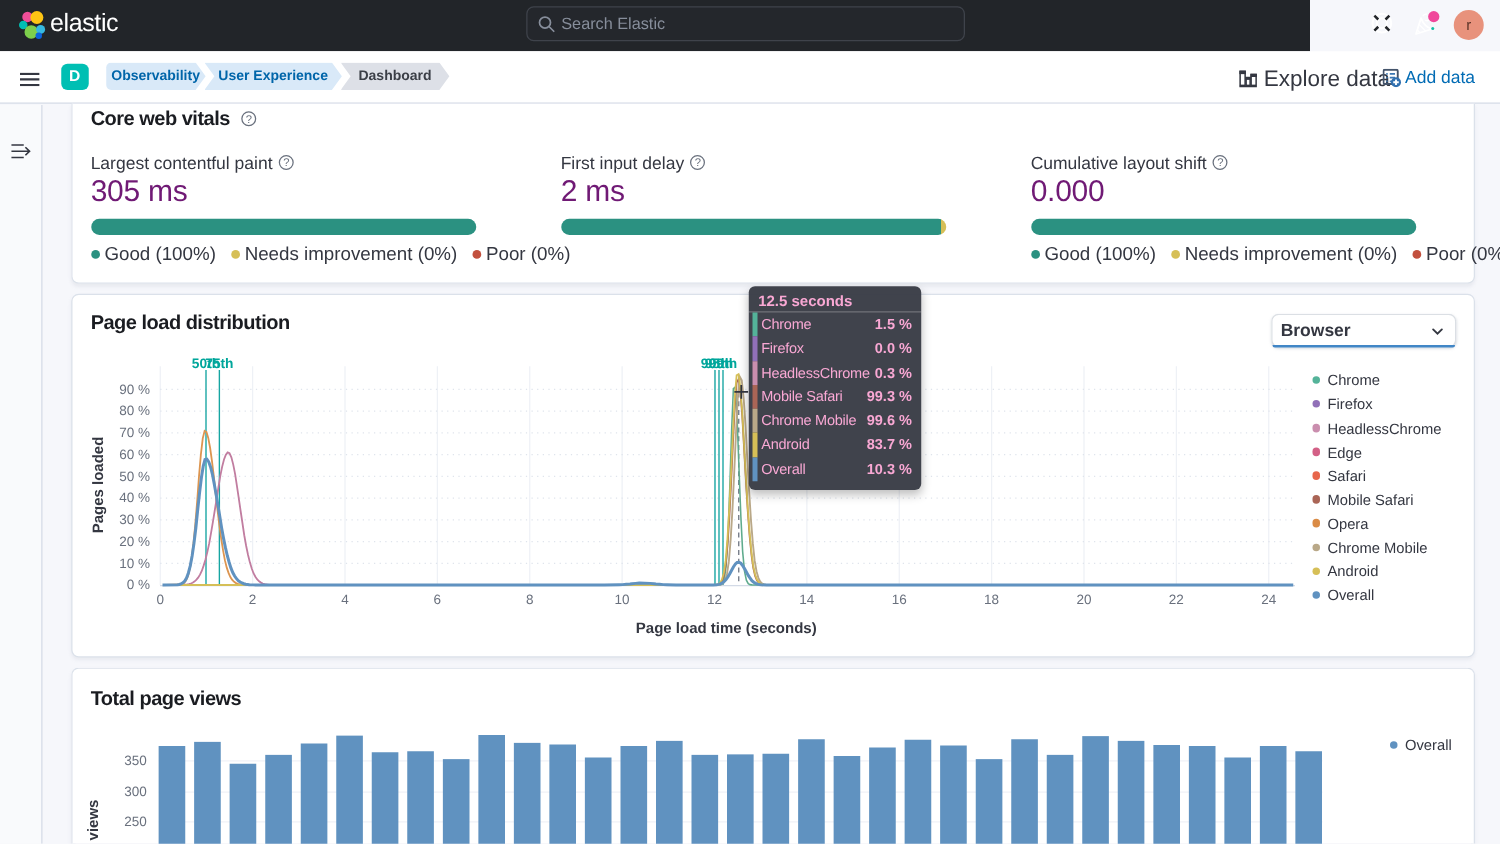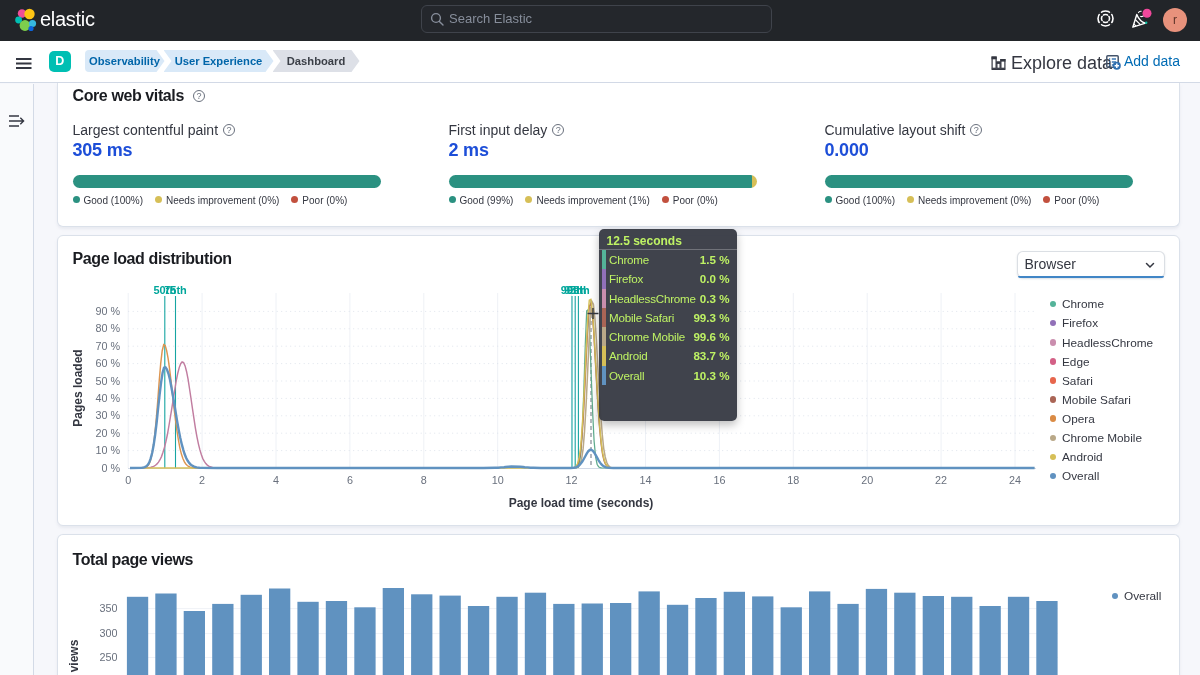--- a/index.html
+++ b/index.html
@@ -1,40 +1,40 @@
 <!DOCTYPE html>
 <html><head><meta charset="utf-8"><style>
 *{margin:0;padding:0;box-sizing:border-box}
 body{width:1200px;height:675px;position:relative;overflow:hidden;font-family:"Liberation Sans",sans-serif;background:#f6f7fb}
 .abs{position:absolute}
 
-#hdr{position:absolute;left:0;top:0;width:1200px;height:41px;background:#222529}
+#hdr{position:absolute;left:0;top:0;width:1048px;height:41px;background:#222529}
 #logo{position:absolute;left:13px;top:7px}
 #brand{position:absolute;left:40px;top:8px;color:#fff;font-size:20px;letter-spacing:-0.3px}
 #search{position:absolute;left:421px;top:5px;width:351px;height:28px;background:#24272c;border:1px solid #3f434b;border-radius:6px;color:#878e9b;font-size:13px;line-height:26px;padding-left:27px}
 #search svg{position:absolute;left:8px;top:6px}
 
 #tb{position:absolute;left:0;top:41px;width:1200px;height:42px;background:#fff;border-bottom:1px solid #d3dae6}
 .chip{position:absolute;top:9px;height:22px;font-size:11.2px;font-weight:700;line-height:22px;text-align:center}
 
 #rail{position:absolute;left:0;top:84px;width:34px;height:591px;background:#f9fafc;border-right:1px solid #d3dae6}
 .panel{position:absolute;left:56.5px;width:1123px;background:#fff;border:1px solid #dbe1ea;border-radius:6px;box-shadow:0 2px 3px rgba(152,162,179,.15)}
 .ptitle{position:absolute;left:15px;font-size:16px;font-weight:700;color:#1a1c21;letter-spacing:-0.4px}
 .col-label{font-size:14px;color:#343741}
-.metric{font-size:18px;font-weight:700;color:#1d4ed8;letter-spacing:-0.2px}
+.metric{font-size:24px;font-weight:400;color:#701a75;letter-spacing:-0.2px}
 .vbar{position:absolute;height:13.5px;border-radius:7px;background:#2b9181;width:308px}
-.leg{position:absolute;font-size:10px;color:#343741;white-space:nowrap}
+.leg{position:absolute;font-size:15px;color:#343741;white-space:nowrap}
 .ldot{display:inline-block;width:7px;height:7px;border-radius:50%;margin-right:4px;position:relative;top:-1px}
 .qi{display:inline-block;width:12px;height:12px;border:1px solid #69707d;border-radius:50%;color:#69707d;font-size:9px;line-height:10px;text-align:center;vertical-align:2px;margin-left:5px;font-weight:400}
 .sel{position:absolute;left:959px;width:148.5px;height:27px;background:#fff;border-radius:6px;box-shadow:0 1px 2px rgba(152,162,179,.35), inset 0 0 0 1px rgba(152,162,179,.35);font-size:14px;color:#343741;line-height:27px;padding-left:8px}
 .sel .chev{position:absolute;right:9px;top:8px}
 .li{position:absolute;left:992px;font-size:11.8px;color:#343741;white-space:nowrap}
 .dot{display:inline-block;width:6.5px;height:6.5px;border-radius:50%;margin-right:6px;position:relative;top:-1px}
 
-#tt{position:absolute;left:598.5px;top:229px;width:138px;height:192px;background:rgba(58,61,70,.97);border-radius:5px;box-shadow:0 4px 8px rgba(0,0,0,.25);z-index:50;color:#bef264}
+#tt{position:absolute;left:598.5px;top:229px;width:138px;height:163px;background:rgba(58,61,70,.97);border-radius:5px;box-shadow:0 4px 8px rgba(0,0,0,.25);z-index:50;color:#f9a8d4}
 #tth{font-size:12px;font-weight:700;padding:5px 8px 4px 8px;border-bottom:1px solid rgba(255,255,255,.25);height:21px}
 .trow{position:relative;height:19.3px;line-height:19.3px;font-size:11.6px}
 .tstrip{position:absolute;left:3px;top:0;width:4px;height:19.3px}
 .tname{position:absolute;left:10.5px;letter-spacing:-0.2px}
 .tval{position:absolute;right:7px;font-weight:700}
 </style></head><body>
 
 <div id="hdr">
 <svg id="logo" width="26" height="27" viewBox="0 0 26 27">
  <circle cx="9" cy="6.5" r="4.2" fill="#f04e98"></circle>
@@ -100,31 +100,30 @@
 <div class="panel" style="top:83px;height:144px;border-top:none;border-radius:0 0 6px 6px">
  <div class="ptitle" style="top:4px">Core web vitals <span class="qi">?</span></div>
  <div class="abs col-label" style="left:15px;top:39px">Largest contentful paint<span class="qi">?</span></div>
  <div class="abs metric" style="left:15px;top:56.5px">305 ms</div>
  <div class="vbar" style="left:15px;top:91.5px"></div>
  <div class="leg" style="left:15px;top:112px"><span class="ldot" style="background:#2b9181"></span>Good (100%)<span class="ldot" style="background:#d6bf57;margin-left:12px"></span>Needs improvement (0%)<span class="ldot" style="background:#c2503e;margin-left:12px"></span>Poor (0%)</div>
 
  <div class="abs col-label" style="left:391px;top:39px">First input delay<span class="qi">?</span></div>
  <div class="abs metric" style="left:391px;top:56.5px">2 ms</div>
  <div class="vbar" style="left:391px;top:91.5px;background:linear-gradient(to right,#2b9181 0,#2b9181 303.5px,#d6bf57 303.5px)"></div>
- <div class="leg" style="left:391px;top:112px"><span class="ldot" style="background:#2b9181"></span>Good (99%)<span class="ldot" style="background:#d6bf57;margin-left:12px"></span>Needs improvement (1%)<span class="ldot" style="background:#c2503e;margin-left:12px"></span>Poor (0%)</div>
 
  <div class="abs col-label" style="left:767px;top:39px">Cumulative layout shift<span class="qi">?</span></div>
  <div class="abs metric" style="left:767px;top:56.5px">0.000</div>
  <div class="vbar" style="left:767px;top:91.5px"></div>
  <div class="leg" style="left:767px;top:112px"><span class="ldot" style="background:#2b9181"></span>Good (100%)<span class="ldot" style="background:#d6bf57;margin-left:12px"></span>Needs improvement (0%)<span class="ldot" style="background:#c2503e;margin-left:12px"></span>Poor (0%)</div>
 </div>
 
 <div class="panel" style="top:235px;height:291px">
  <div class="ptitle" style="top:14px">Page load distribution</div>
- <div class="sel" style="top:15px;font-weight:400;box-shadow:0 1px 2px rgba(152,162,179,.35), inset 0 0 0 1px rgba(152,162,179,.35)">Browser<div style="position:absolute;left:1px;right:1px;bottom:0;height:2.5px;background:#4186c6;border-radius:0 0 3px 3px"></div><svg class="chev" width="12" height="12" viewBox="0 0 12 12">
+ <div class="sel" style="top:15px;font-weight:700;box-shadow:0 1px 2px rgba(152,162,179,.35), inset 0 0 0 1px rgba(152,162,179,.35)">Browser<div style="position:absolute;left:1px;right:1px;bottom:0;height:2.5px;background:#4186c6;border-radius:0 0 3px 3px"></div><svg class="chev" width="12" height="12" viewBox="0 0 12 12">
         <path d="M2.5,4.5 L6,8 L9.5,4.5" fill="none" stroke="#343741" stroke-width="1.5" stroke-linecap="round"></path>
       </svg></div>
  <svg width="1123" height="292" viewBox="0 0 1123 292" style="position:absolute;left:0;top:0;">
 <style>.tick{font:10.8px "Liberation Sans",sans-serif;fill:#69707d}.pctl{font:700 11px "Liberation Sans",sans-serif;fill:#00a69b}</style>
 <line x1="70.2" y1="57" x2="70.2" y2="232" stroke="#eef1f6" stroke-width="1"></line>
       <line x1="144.1" y1="57" x2="144.1" y2="232" stroke="#eef1f6" stroke-width="1"></line>
       <line x1="218.0" y1="57" x2="218.0" y2="232" stroke="#eef1f6" stroke-width="1"></line>
       <line x1="291.9" y1="57" x2="291.9" y2="232" stroke="#eef1f6" stroke-width="1"></line>
       <line x1="365.8" y1="57" x2="365.8" y2="232" stroke="#eef1f6" stroke-width="1"></line>
       <line x1="439.7" y1="57" x2="439.7" y2="232" stroke="#eef1f6" stroke-width="1"></line>

